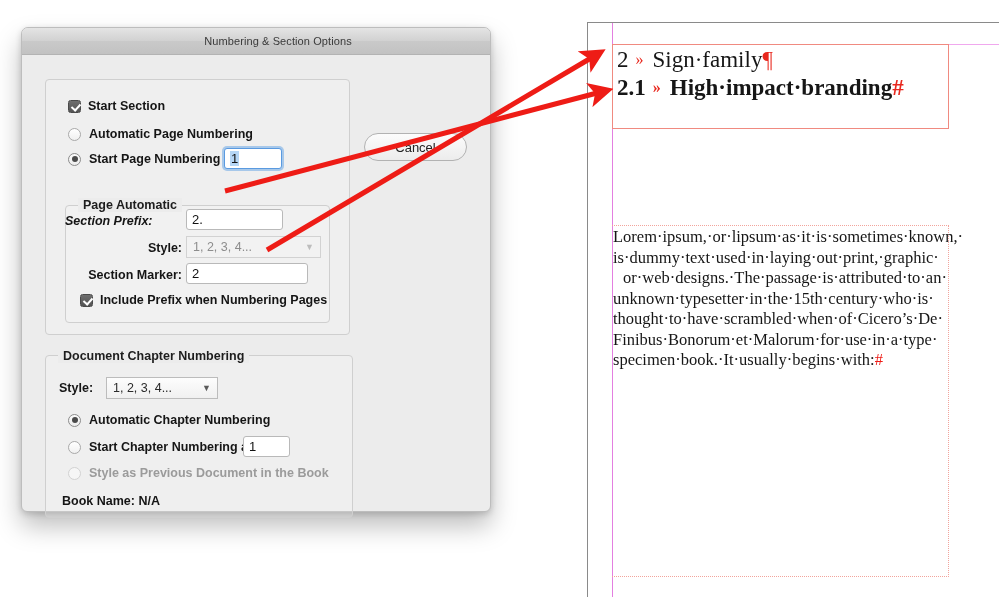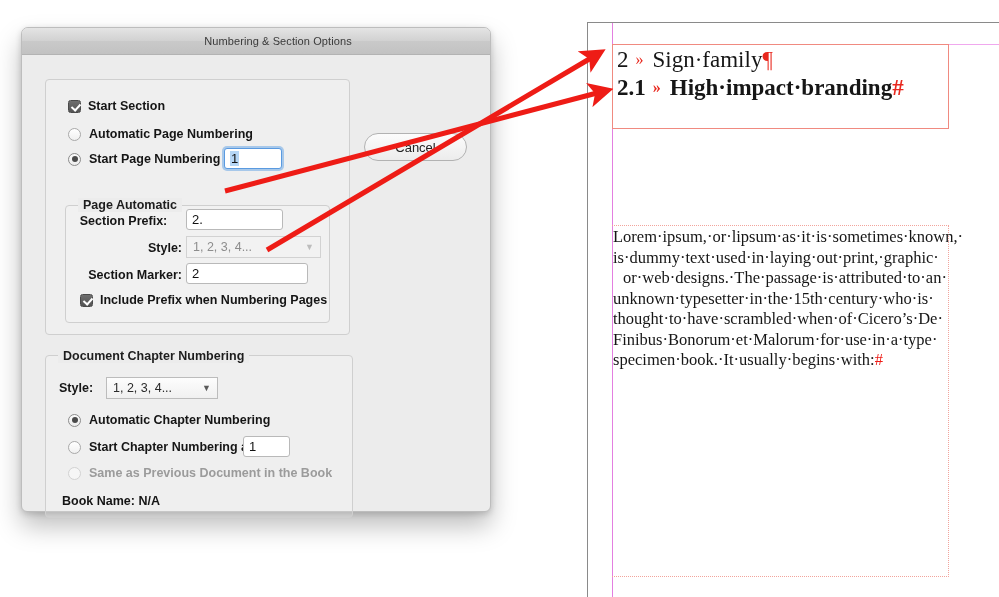--- a/index.html
+++ b/index.html
@@ -299,21 +299,21 @@
       <span class="lbl" style="margin-left:8px;">Start Page Numbering at:</span>
     </div>
     <div class="textfield focused" style="position:absolute; left:202px; top:93px; width:58px;">
       <span class="sel">1</span>
     </div>
 
     <div class="groupbox" style="left:43px; top:150px; width:265px; height:118px;"></div>
     <div class="group-legend" style="left:56px; top:143px;">Page Automatic</div>
 
     <div class="ctl-row" style="left:43px; top:159px;">
-      <span class="lbl" style="width:117px; text-align:center; display:inline-block;">Section Prefix:</span>
+      <span class="lbl" style="width:117px; text-align:left; display:inline-block;font-style:italic;">Section Prefix:</span>
     </div>
     <div class="textfield" style="position:absolute; left:164px; top:154px; width:97px;">
       <span>2.</span>
     </div>
 
     <div class="ctl-row" style="left:43px; top:186px;">
       <span class="lbl" style="width:117px; text-align:right; display:inline-block;">Style:</span>
     </div>
     <div class="dropdown dim" style="position:absolute; left:164px; top:181px; width:135px;">
       <span>1, 2, 3, 4...</span>
@@ -351,21 +351,21 @@
     <div class="ctl-row" style="left:46px; top:385px;">
       <span class="radio"></span>
       <span class="lbl" style="margin-left:8px;">Start Chapter Numbering at:</span>
     </div>
     <div class="textfield" style="position:absolute; left:221px; top:381px; width:47px;">
       <span>1</span>
     </div>
 
     <div class="ctl-row" style="left:46px; top:411px;">
       <span class="radio dim"></span>
-      <span class="lbl dim" style="margin-left:8px;">Same as Previous Document in the Book</span>
+      <span class="lbl dim" style="margin-left:8px;">Style as Previous Document in the Book</span>
     </div>
 
     <div class="ctl-row" style="left:40px; top:439px;">
       <span class="lbl">Book Name: N/A</span>
     </div>
 
     <div class="pushbtn normal" style="left:342px; top:78px; width:103px; height:28px;">
       <span>Cancel</span>
     </div>
 

